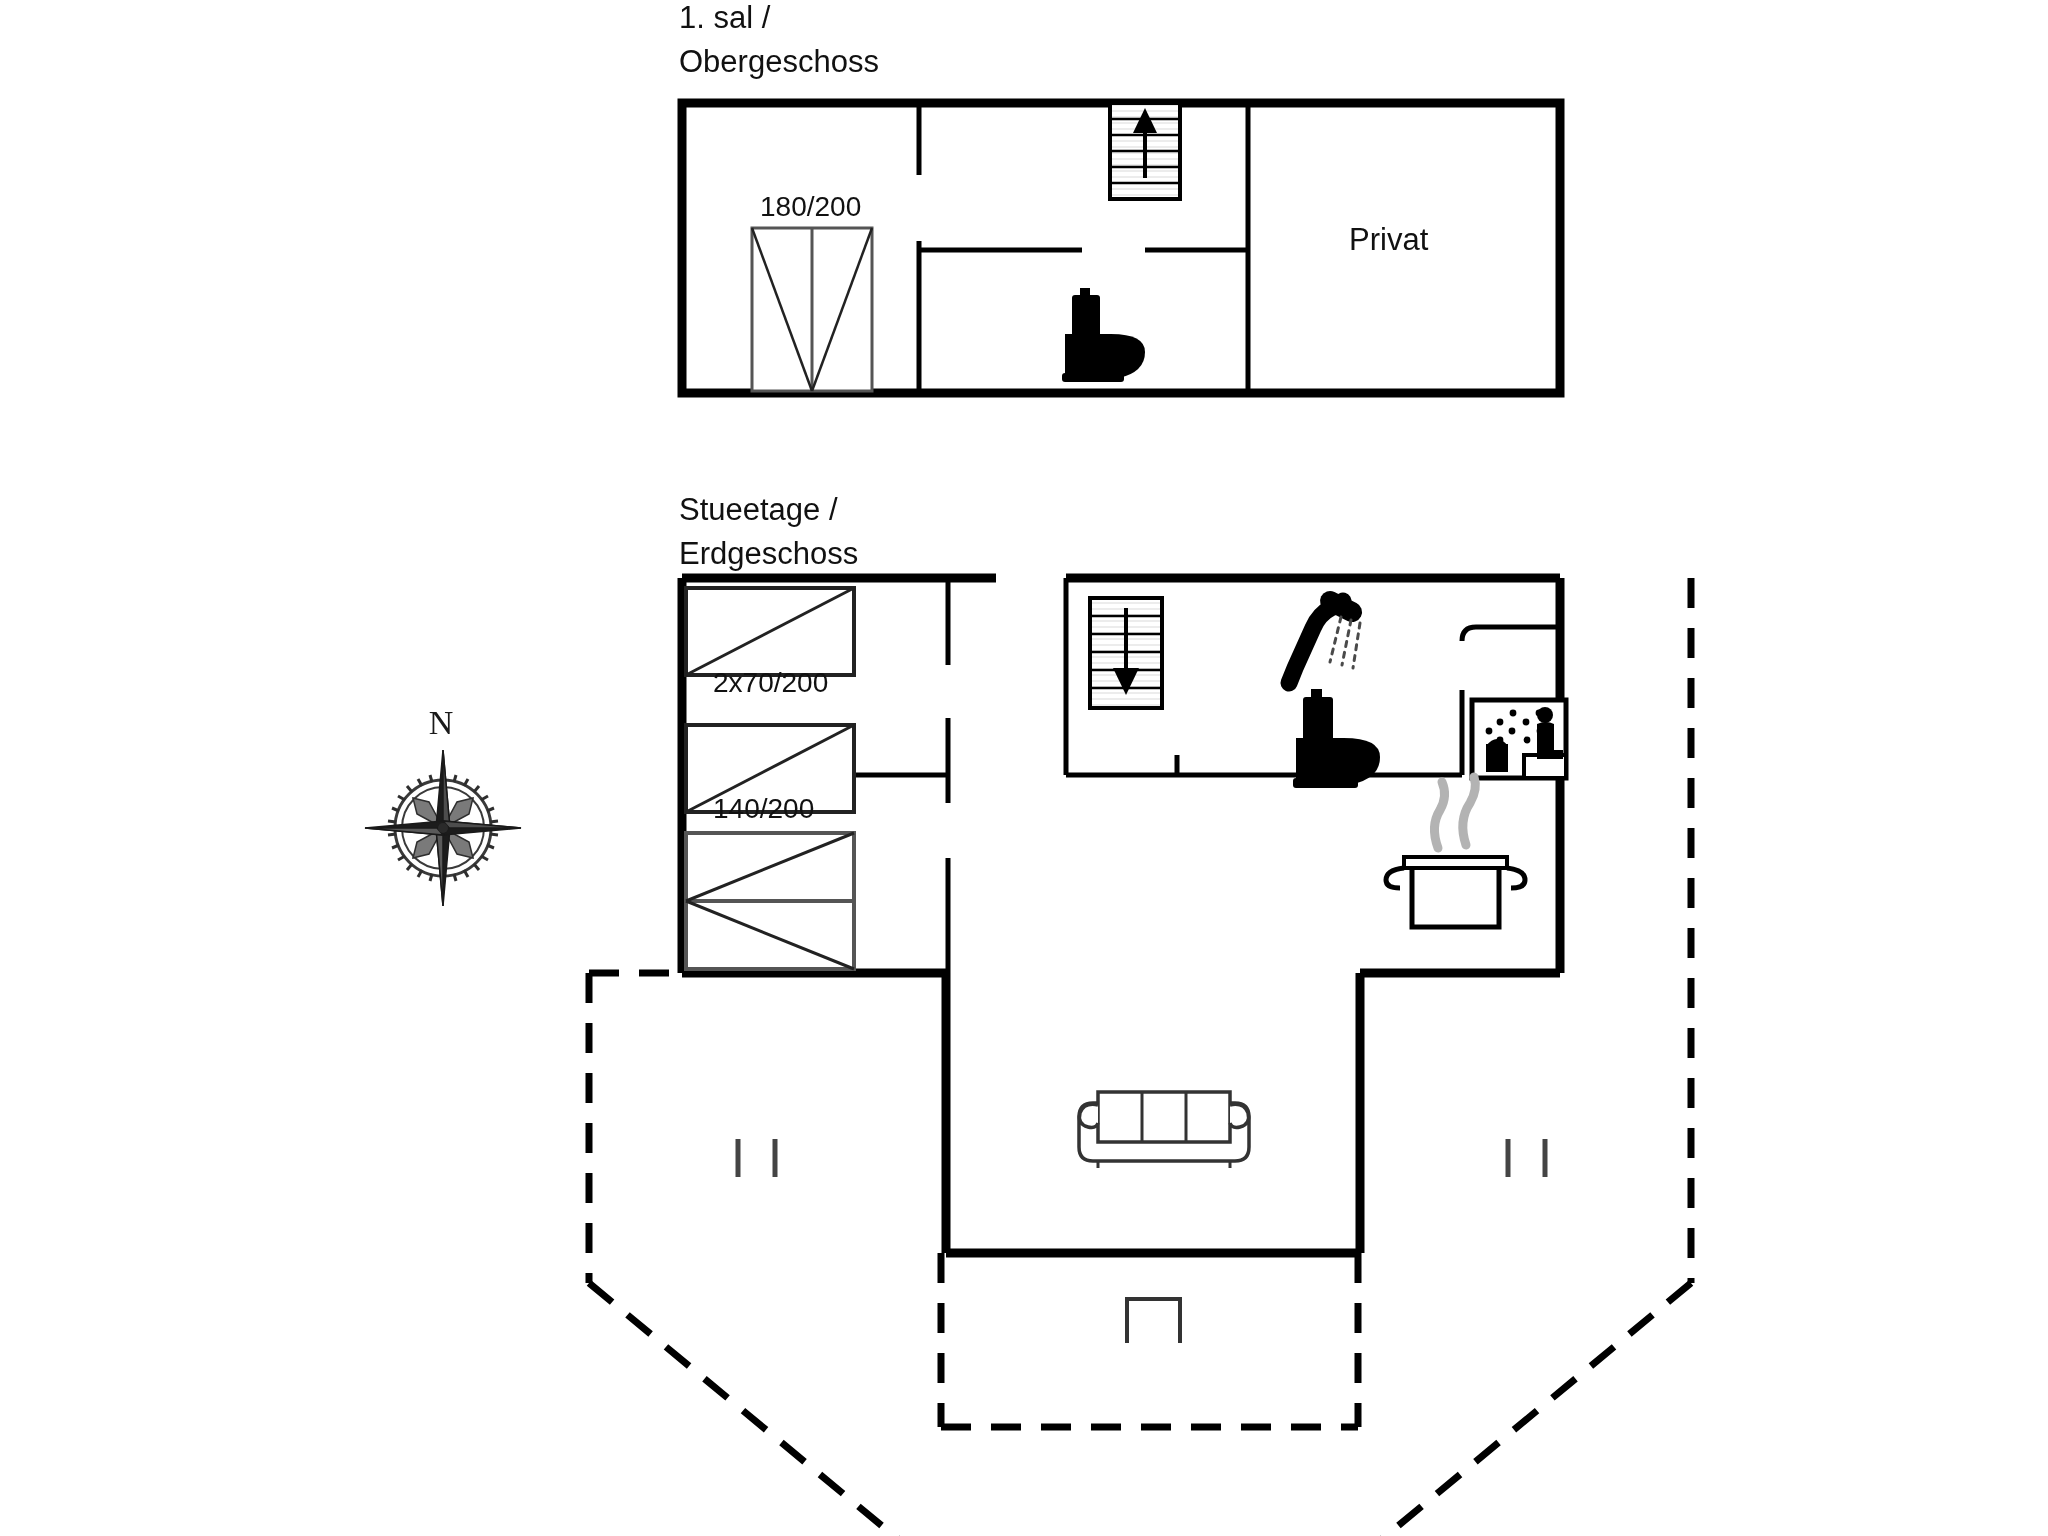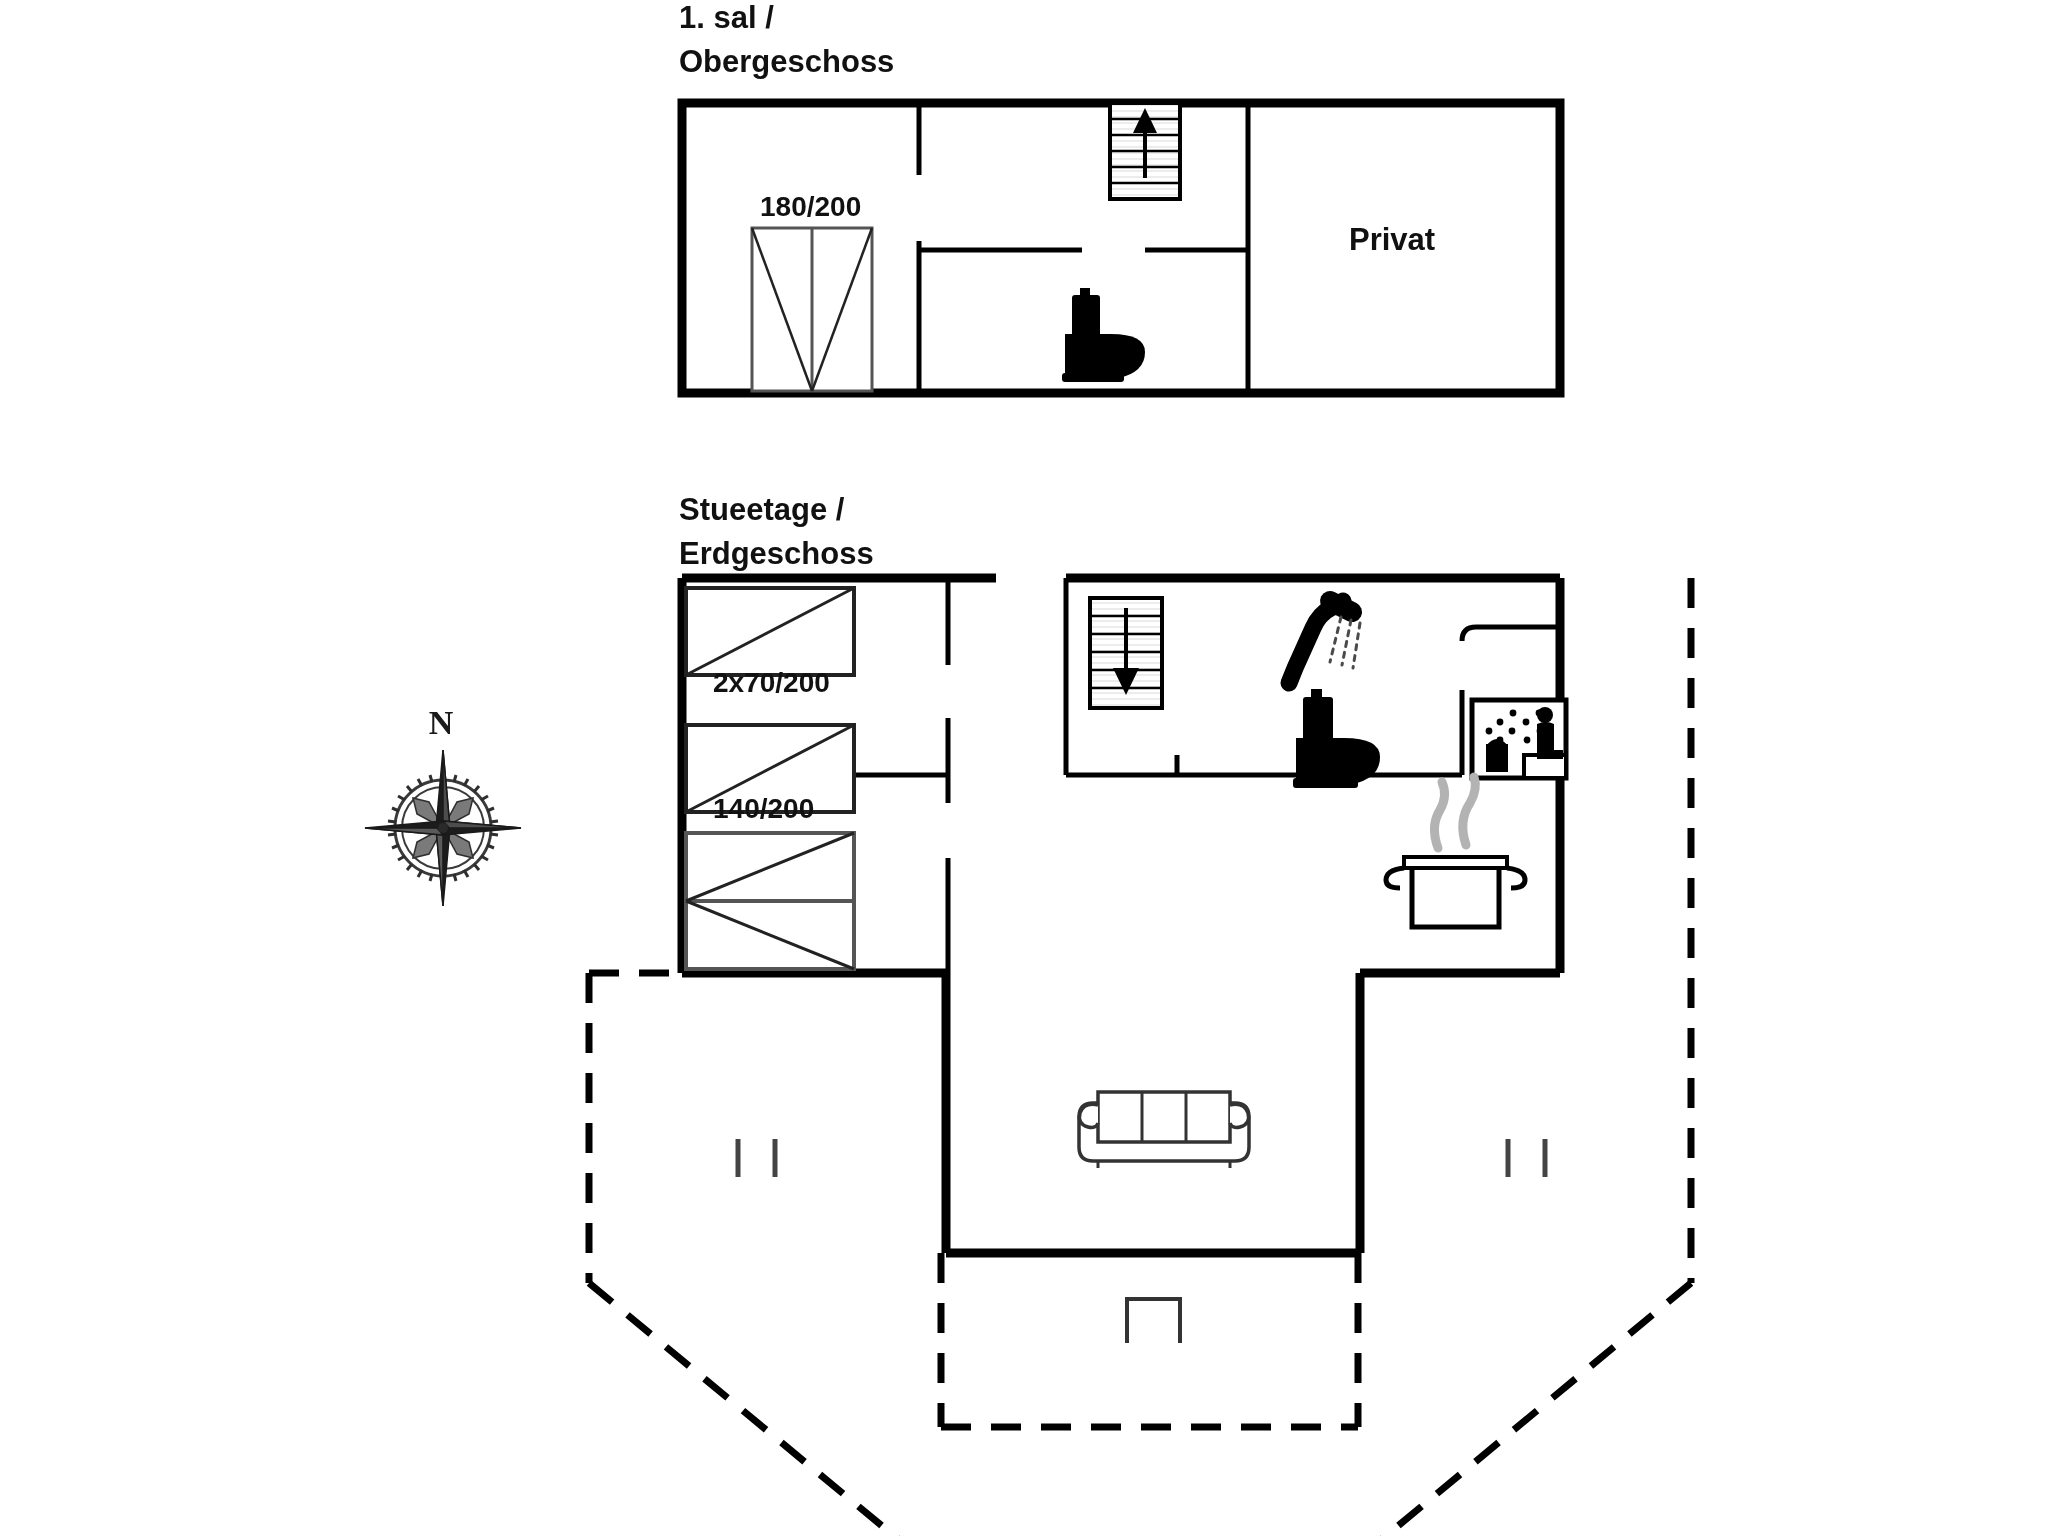--- a/index.html
+++ b/index.html
@@ -13,21 +13,20 @@
     height: 1536px;
     overflow: hidden;
     font-family: "Liberation Sans", sans-serif;
     color: #000000;
   }
   #plan-root {
     position: relative;
     width: 2048px;
     height: 1304px;
     background: #ffffff;
-    font-weight: bold;
   }
   svg#floorplan-svg {
     display: block;
     width: 2048px;
     height: 1536px;
   }
   .plan-label {
     font-family: "Liberation Sans", sans-serif;
     font-size: 31px;
     fill: #111111;

